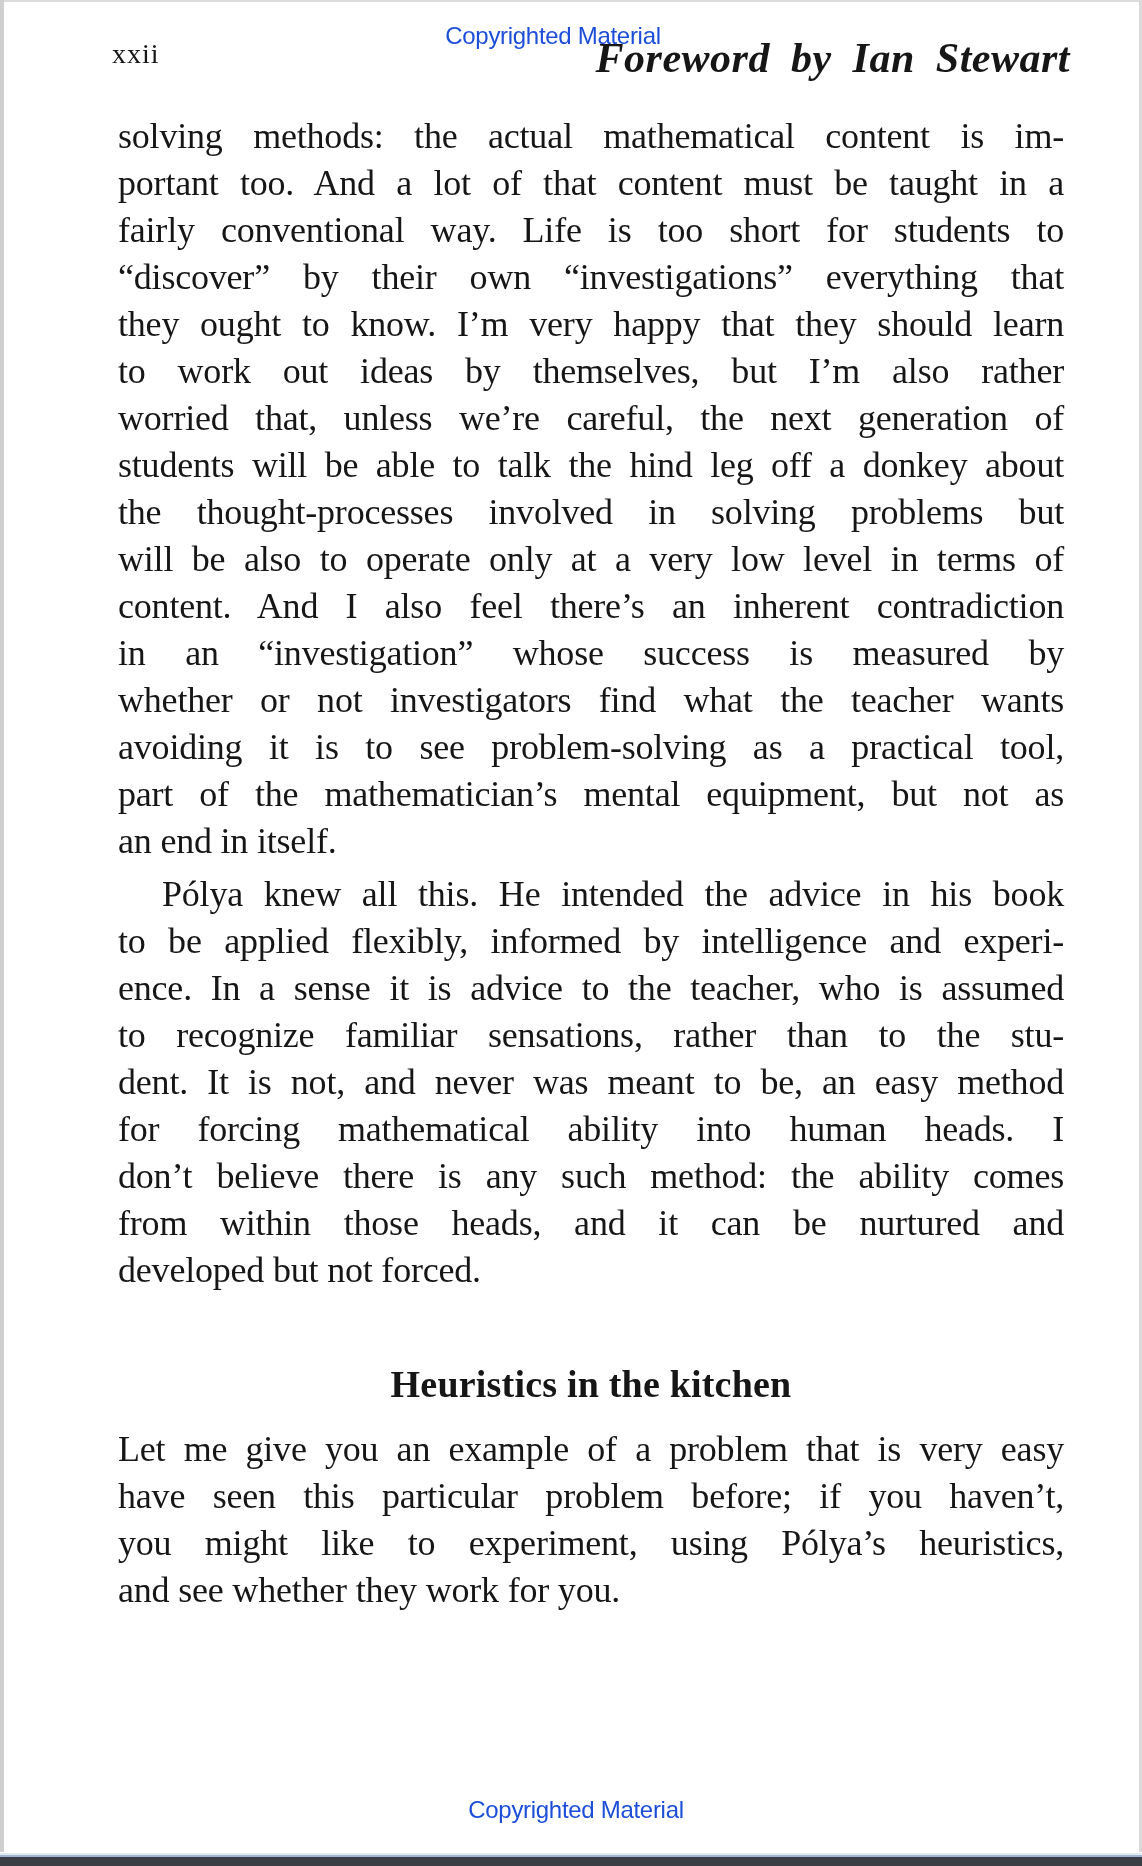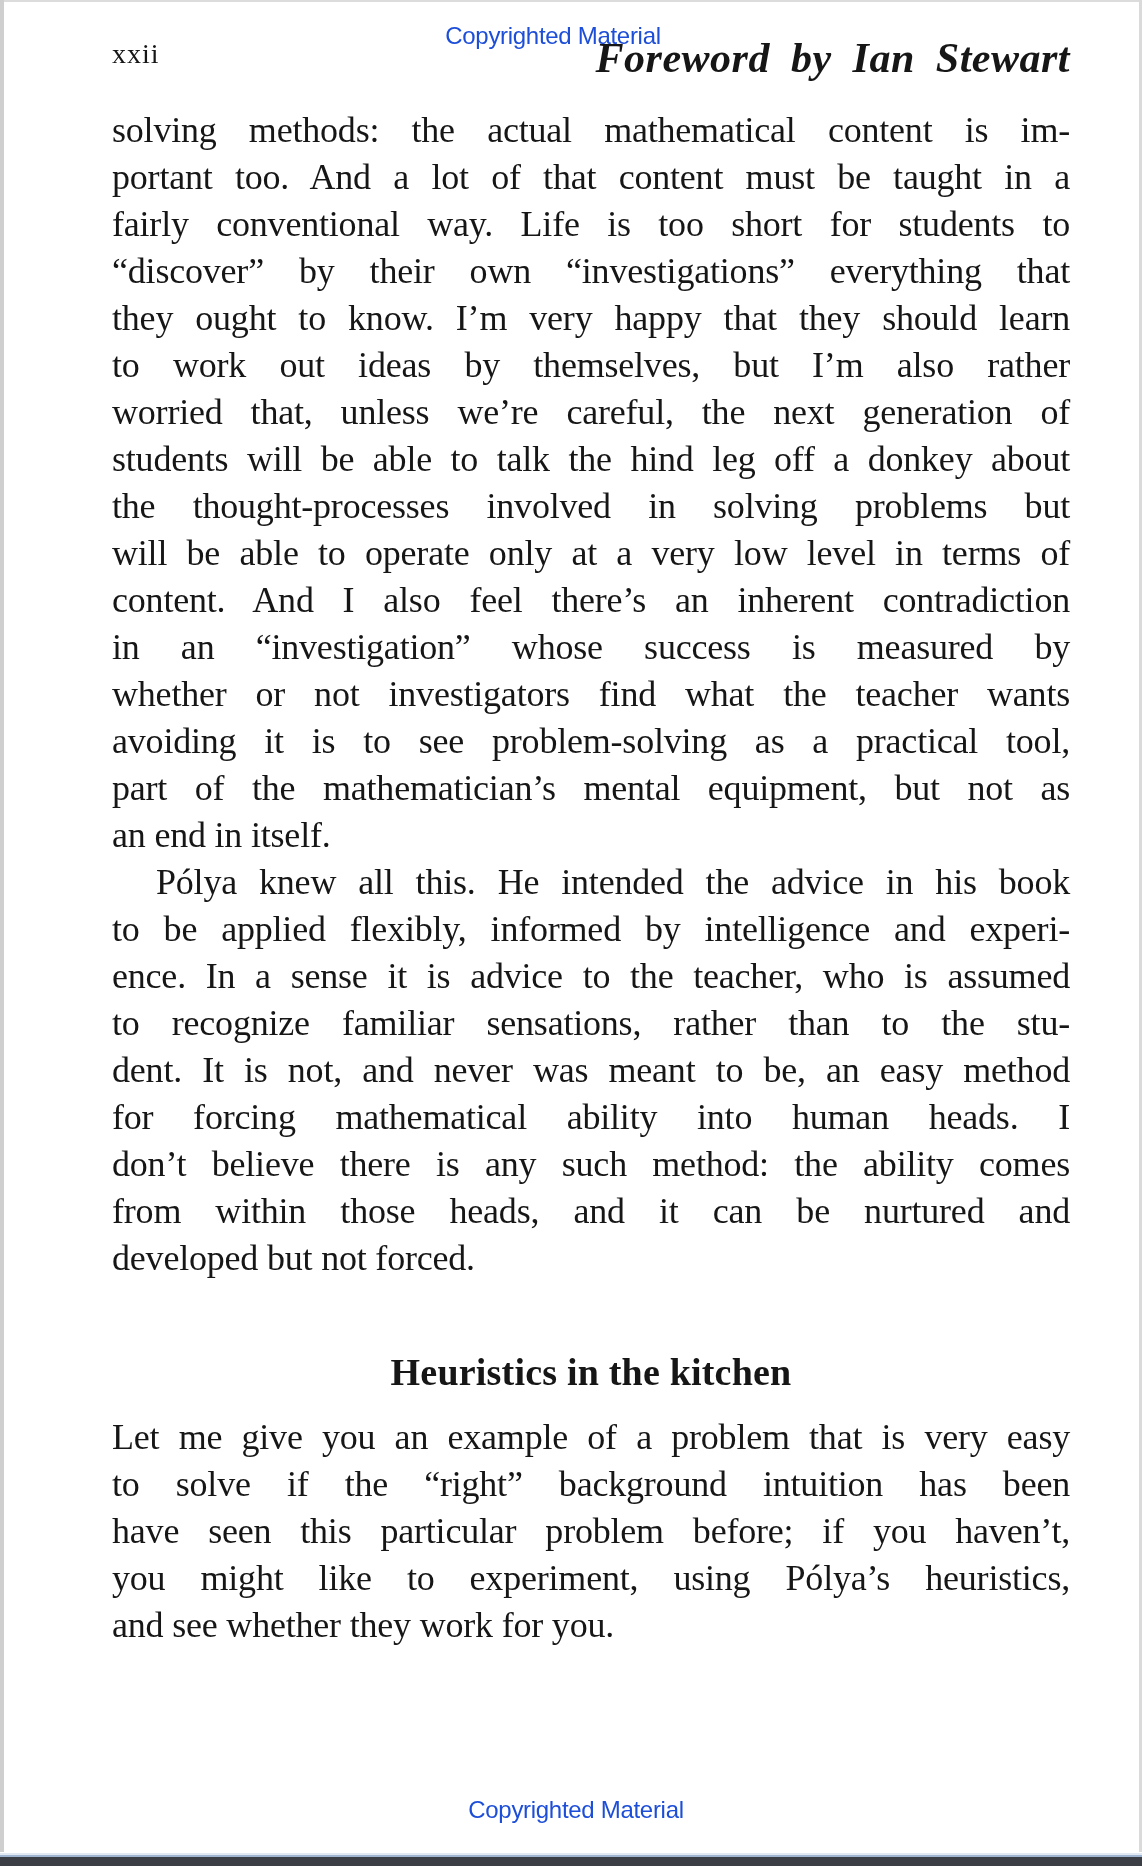--- a/index.html
+++ b/index.html
@@ -61,21 +61,21 @@
     letter-spacing: 0.5px;
     padding-left: 10px;
   }
 
   .body-text {
     position: absolute;
     top: 107px;
     left: 112px;
     width: 958px;
   }
-  .para { margin: 0; padding: 0; }
+  .para { margin: 6px; padding: 0; }
   .line {
     font-size: 36px;
     line-height: 47px;
     letter-spacing: -0.2px;
     text-align: justify;
     text-align-last: justify;
     white-space: normal;
   }
   .line.lastline { text-align-last: left; }
   .line.indent   { padding-left: 44px; }
@@ -120,21 +120,21 @@
     <div class="para">
       <div class="line">solving methods: the actual mathematical content is im-</div>
       <div class="line">portant too. And a lot of that content must be taught in a</div>
       <div class="line">fairly conventional way. Life is too short for students to</div>
       <div class="line">“discover” by their own “investigations” everything that</div>
       <div class="line">they ought to know. I’m very happy that they should learn</div>
       <div class="line">to work out ideas by themselves, but I’m also rather</div>
       <div class="line">worried that, unless we’re careful, the next generation of</div>
       <div class="line">students will be able to talk the hind leg off a donkey about</div>
       <div class="line">the thought-processes involved in solving problems but</div>
-      <div class="line">will be able to operate only at a very low level in terms of</div>
+      <div class="line">will be also to operate only at a very low level in terms of</div>
       <div class="line">content. And I also feel there’s an inherent contradiction</div>
       <div class="line">in an “investigation” whose success is measured by</div>
       <div class="line">whether or not investigators find what the teacher wants</div>
       <div class="line">avoiding it is to see problem-solving as a practical tool,</div>
       <div class="line">part of the mathematician’s mental equipment, but not as</div>
       <div class="line lastline">an end in itself.</div>
     </div>
 
     <div class="para">
       <div class="line indent">Pólya knew all this. He intended the advice in his book</div>
@@ -145,21 +145,20 @@
       <div class="line">for forcing mathematical ability into human heads. I</div>
       <div class="line">don’t believe there is any such method: the ability comes</div>
       <div class="line">from within those heads, and it can be nurtured and</div>
       <div class="line lastline">developed but not forced.</div>
     </div>
 
     <h2 class="section-heading">Heuristics in the kitchen</h2>
 
     <div class="para">
       <div class="line">Let me give you an example of a problem that is very easy</div>
-      <div class="line">to solve if the “right” background intuition has been</div>
       <div class="line">have seen this particular problem before; if you haven’t,</div>
       <div class="line">you might like to experiment, using Pólya’s heuristics,</div>
       <div class="line lastline">and see whether they work for you.</div>
     </div>
 
   </div>
 
   <div class="watermark bottom">Copyrighted Material</div>
 
   <div class="bottom-bar">

